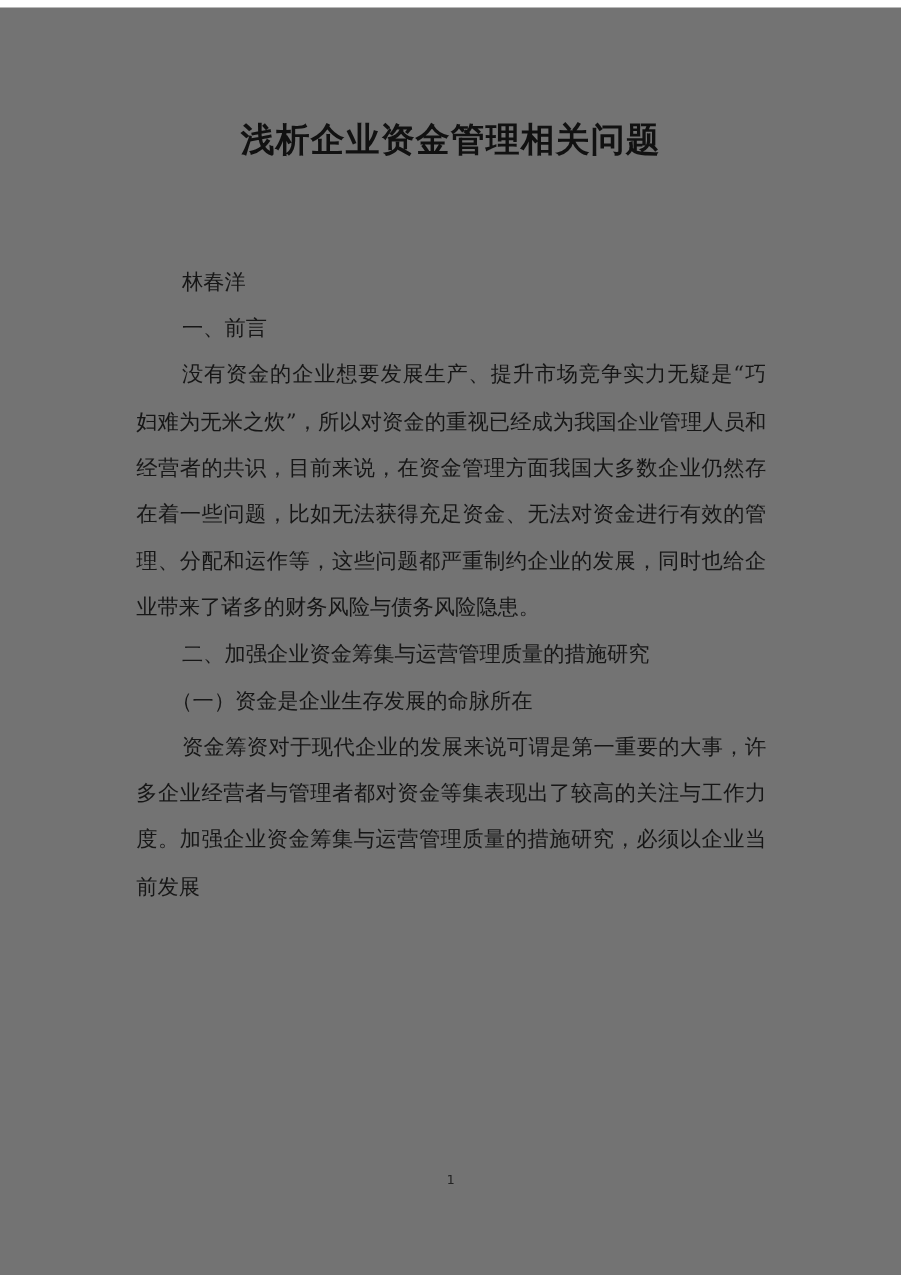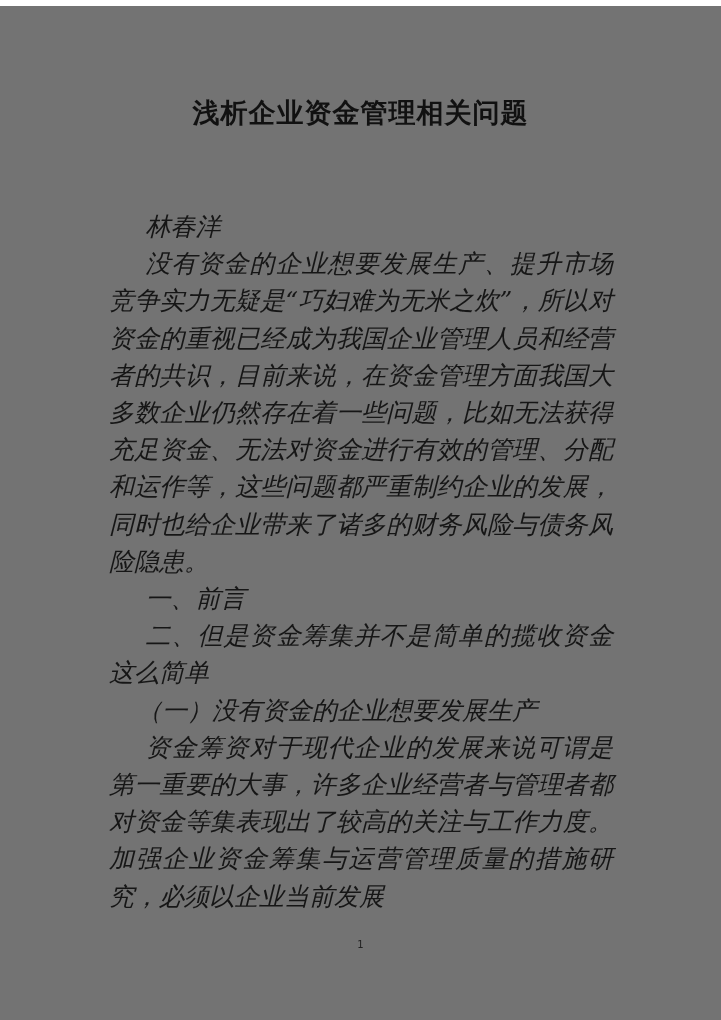--- a/index.html
+++ b/index.html
@@ -32,26 +32,25 @@
       line-height: 38px;
       font-weight: bold;
       letter-spacing: 1px;
       color: #111111;
     }
     .body-text {
       position: absolute;
       left: 109px;
       top: 202px;
       width: 504px;
-      font-size: 25px;
+      font-size: 17px;
       line-height: 37.2px;
       text-align: justify;
       text-justify: inter-character;
       color: #161616;
-      font-style: italic;
     }
     .body-text p {
       margin: 0;
       text-indent: 36.5px;
     }
     .body-text p.sub {
       text-indent: 28px;
     }
     .page-number {
       position: absolute;
@@ -70,25 +69,25 @@
 
 <div class="page">
 
   <div class="title">浅析企业资金管理相关问题</div>
 
   <div class="body-text">
     <p>林春洋</p>
 
 
 
+    <p>一、前言</p>
+
     <p>没有资金的企业想要发展生产、提升市场竞争实力无疑是“巧妇难为无米之炊”，所以对资金的重视已经成为我国企业管理人员和经营者的共识，目前来说，在资金管理方面我国大多数企业仍然存在着一些问题，比如无法获得充足资金、无法对资金进行有效的管理、分配和运作等，这些问题都严重制约企业的发展，同时也给企业带来了诸多的财务风险与债务风险隐患。</p>
 
-    <p>一、前言</p>
+    <p>二、加强企业资金筹集与运营管理质量的措施研究</p>
 
-    <p>二、但是资金筹集并不是简单的揽收资金这么简单</p>
-
-    <p class="sub">（一）没有资金的企业想要发展生产</p>
+    <p class="sub">（一）资金是企业生存发展的命脉所在</p>
 
     <p>资金筹资对于现代企业的发展来说可谓是第一重要的大事，许多企业经营者与管理者都对资金等集表现出了较高的关注与工作力度。加强企业资金筹集与运营管理质量的措施研究，必须以企业当前发展</p>
   </div>
 
   <div class="page-number">1</div>
 </div>
 
 </body></html>

